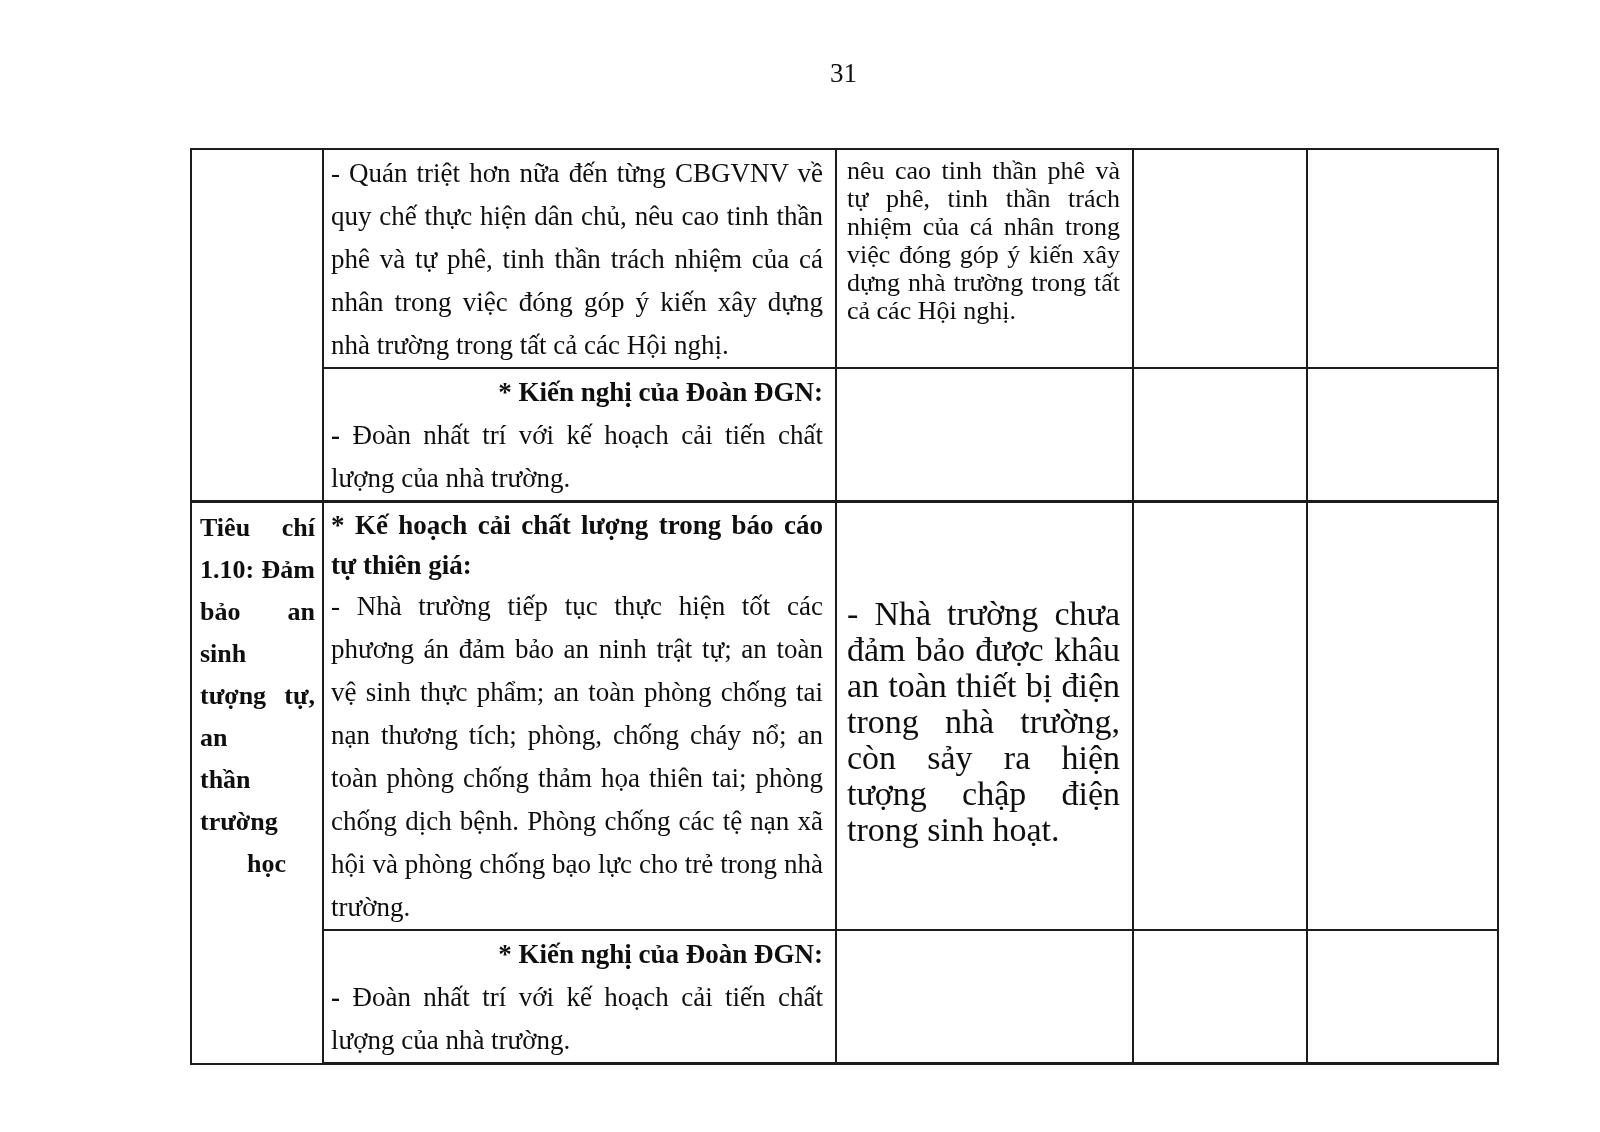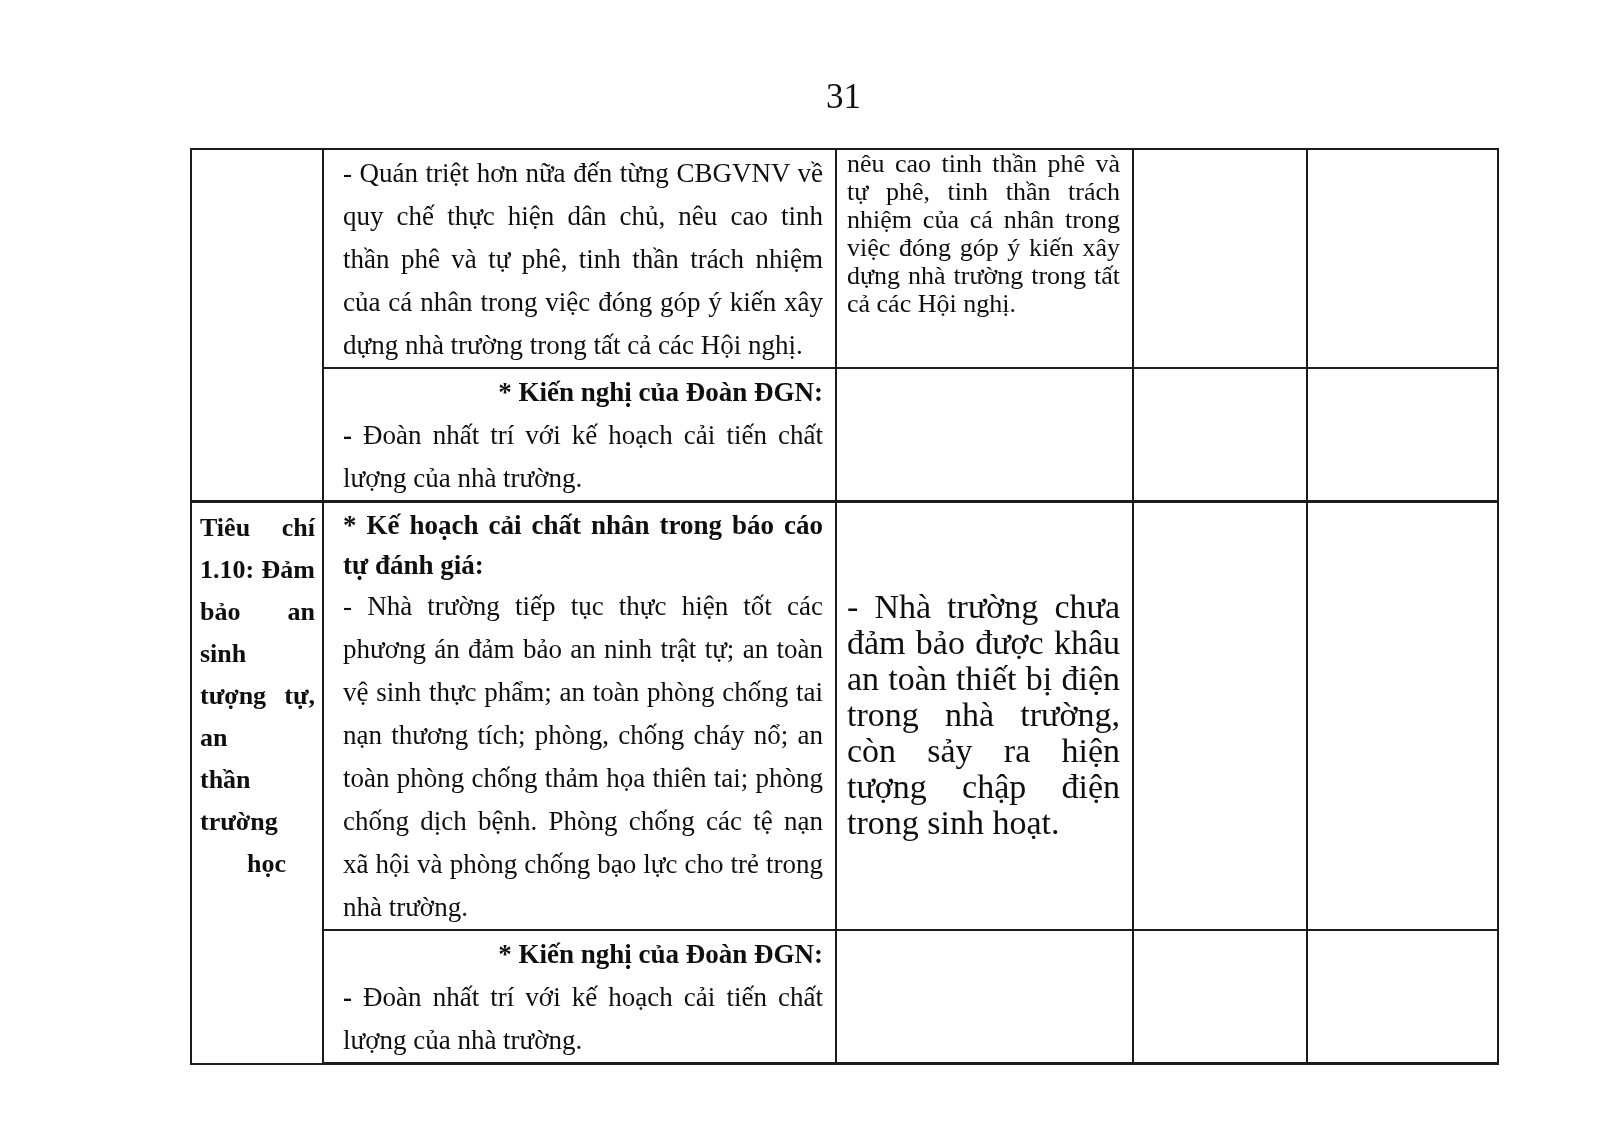--- a/index.html
+++ b/index.html
@@ -10,25 +10,25 @@
   body {
     width: 1600px;
     height: 1132px;
     position: relative;
     font-family: "Liberation Serif", "DejaVu Serif", serif;
     color: #0f0f0f;
     overflow: hidden;
   }
   .page-number {
     position: absolute;
-    top: 82px;
+    top: 58px;
     left: 190px;
     width: 1307px;
     text-align: center;
-    font-size: 35px;
+    font-size: 27px;
     line-height: 30px;
   }
   table.doc-table {
     position: absolute;
     top: 148px;
     left: 190px;
     width: 1307px;
     border-collapse: collapse;
     table-layout: fixed;
   }
@@ -38,22 +38,22 @@
     padding: 0;
     overflow: hidden;
   }
   tr.thick-top td { border-top-width: 3px; }
   tr.last-row td { border-bottom-width: 3px; }
 
   p { margin: 0; }
 
   
   td.c1 { padding: 4px 7px 8px 8px; }
-  td.c2 { padding: 2px 12px 0 19px; }
-  td.c3 { padding: 0 12px 0 10px; }
+  td.c2 { padding: 2px 12px 0 7px; }
+  td.c3 { padding: 7px 12px 0 10px; }
 
   
   .body-15 {            
     font-size: 27px;
     line-height: 43px;
     text-align: justify;
   }
   .head-bold {
     font-weight: bold;
     font-size: 27px;
@@ -130,21 +130,21 @@
       <div>
         <div class="crit-line">Tiêu chí</div>
         <div class="crit-line">1.10: Đảm</div>
         <div class="crit-line">bảo an sinh</div>
         <div class="crit-line">tượng tự, an</div>
         <div class="crit-line">thần trường</div>
         <div class="crit-line last-line">học</div>
       </div>
     </td>
     <td class="c2">
-      <p class="head-bold justify">* Kế hoạch cải chất nhân trong báo cáo tự đánh giá:</p>
+      <p class="head-bold justify">* Kế hoạch cải chất lượng trong báo cáo tự thiên giá:</p>
       <p class="body-15">- Nhà trường tiếp tục thực hiện tốt các phương án đảm bảo an ninh trật tự; an toàn vệ sinh thực phẩm; an toàn phòng chống tai nạn thương tích; phòng, chống cháy nổ; an toàn phòng chống thảm họa thiên tai; phòng chống dịch bệnh. Phòng chống các tệ nạn xã hội và phòng chống bạo lực cho trẻ trong nhà trường.</p>
     </td>
     <td class="c3">
       <p class="note-mid">- Nhà trường chưa đảm bảo được khâu an toàn thiết bị điện trong nhà trường, còn sảy ra hiện tượng chập điện trong sinh hoạt.</p>
     </td>
     <td></td>
     <td></td>
   </tr>
 
   <tr class="last-row" style="height:128px;">

